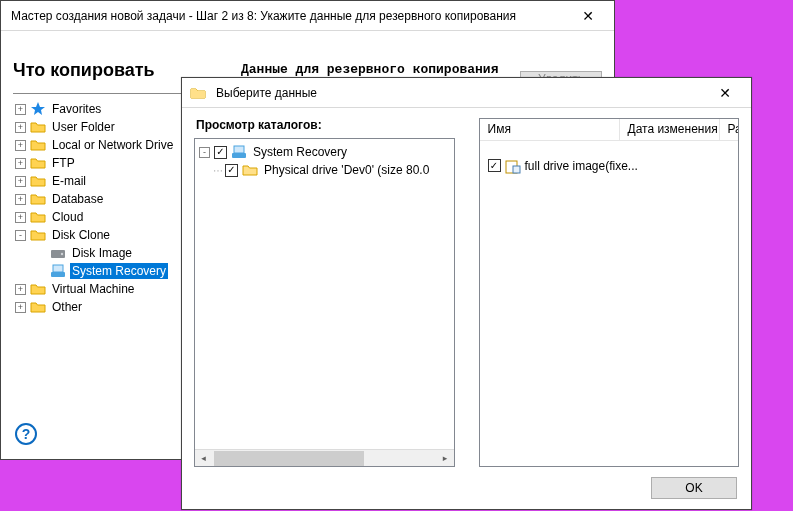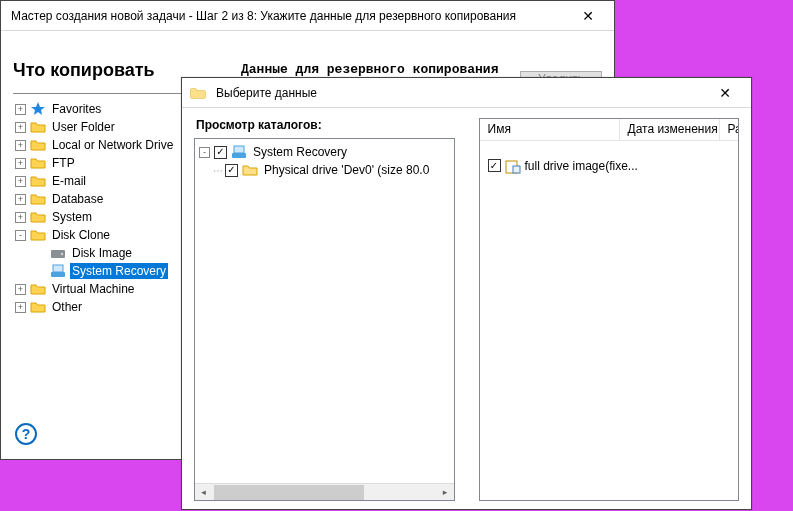--- a/index.html
+++ b/index.html
@@ -139,21 +139,21 @@
             <span class="tree-label">Database</span>
           </div>
           <div class="tree-row">
             <span class="indent" style="width: 0px;"></span>
             <div class="twist">+</div>
             <span class="ico">
               <svg width="16" height="16">
                 <path d="M1 4 h5 l1.5 2 H15 v7 H1 Z" fill="#ffd352" stroke="#d9a400"></path>
               </svg>
             </span>
-            <span class="tree-label">System</span>
+            <span class="tree-label">Cloud</span>
           </div>
           <div class="tree-row">
             <span class="indent" style="width: 0px;"></span>
             <div class="twist">-</div>
             <span class="ico">
               <svg width="16" height="16">
                 <path d="M1 4 h5 l1.5 2 H15 v7 H1 Z" fill="#ffd352" stroke="#d9a400"></path>
               </svg>
             </span>
             <span class="tree-label">Disk Clone</span>
@@ -273,16 +273,19 @@
                       <rect x="8" y="7" width="7" height="7" fill="#e6f1fb" stroke="#4a7fb0"></rect>
                     </svg>
                 </span>
                 <span>full drive image(fixe...</span>
               </div>
             </div>
           </div>
         </div>
 
       </div>
+      <div class="dlg-buttons">
+        <div class="btn-ok">OK</div>
+      </div>
     </div>
   </div>
 
 </div>
 
 </body></html>

